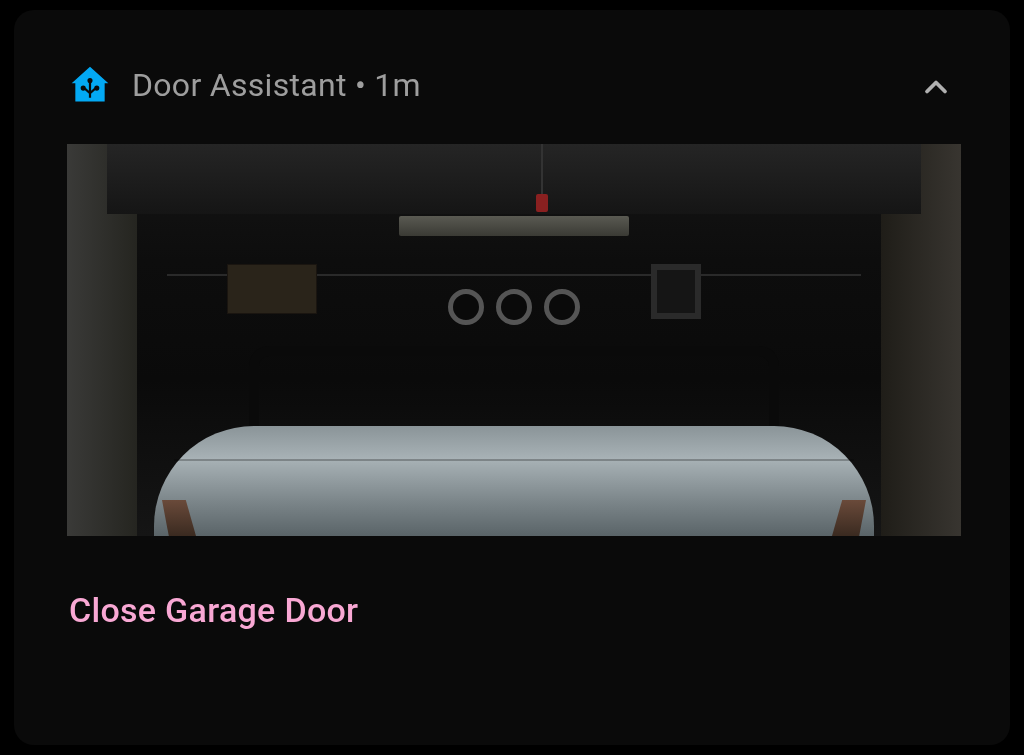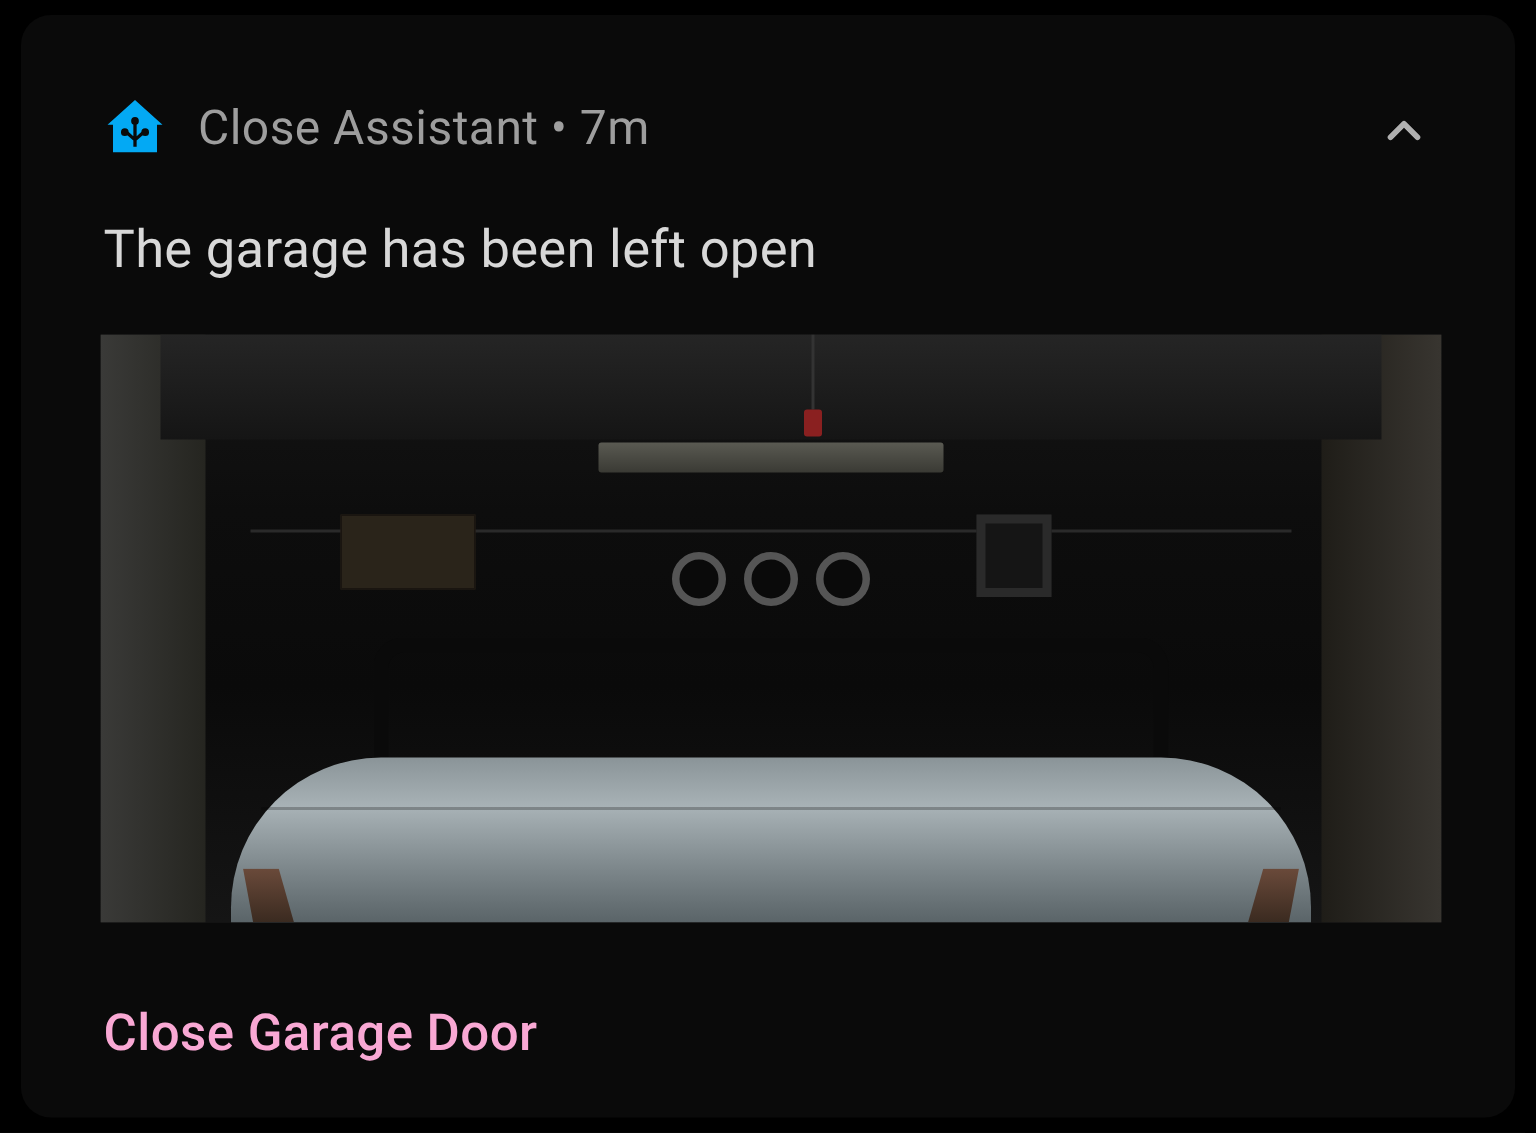--- a/index.html
+++ b/index.html
@@ -255,30 +255,29 @@
 
   <div class="header">
     <span class="app-icon">
       <svg viewBox="0 0 24 24" width="44" height="44">
         <path fill="#03a9f4" d="M12 2 L2 11 L4 11 L4 21 L20 21 L20 11 L22 11 Z"></path>
         <path fill="#0a0a0a" d="M12 8.2 a1.4 1.4 0 1 1 0 2.8 a1.4 1.4 0 0 1 0 -2.8 M8.3 12.3 a1.4 1.4 0 1 1 0 2.8 a1.4 1.4 0 0 1 0 -2.8 M15.7 12.3 a1.4 1.4 0 1 1 0 2.8 a1.4 1.4 0 0 1 0 -2.8"></path>
         <path stroke="#0a0a0a" stroke-width="1.2" fill="none" d="M12 10.5 L12 19 M9.2 14 L12 16.5 M14.8 14 L12 16.5"></path>
       </svg>
     </span>
     <span class="header-text">
-      <span>Close Assistant</span><span> • </span><span>7m</span>
+      <span>Door Assistant</span><span> • </span><span>1m</span>
     </span>
     <span class="collapse-icon">
       <svg viewBox="0 0 24 24" width="36" height="36">
         <path fill="none" stroke="#b0b0b0" stroke-width="2.5" stroke-linecap="round" stroke-linejoin="round" d="M6 15 L12 9 L18 15"></path>
       </svg>
     </span>
   </div>
 
-  <div class="title">The garage has been left open</div>
 
   <div class="image-container" aria-label="Garage interior with open door showing rear of a light-colored vehicle">
     <div class="garage-scene">
       <div class="garage-left"></div>
       <div class="garage-right"></div>
       <div class="garage-ceiling"></div>
       <div class="garage-pull"></div>
       <div class="garage-pull-handle"></div>
       <div class="garage-light"></div>
       <div class="shelf"></div>

